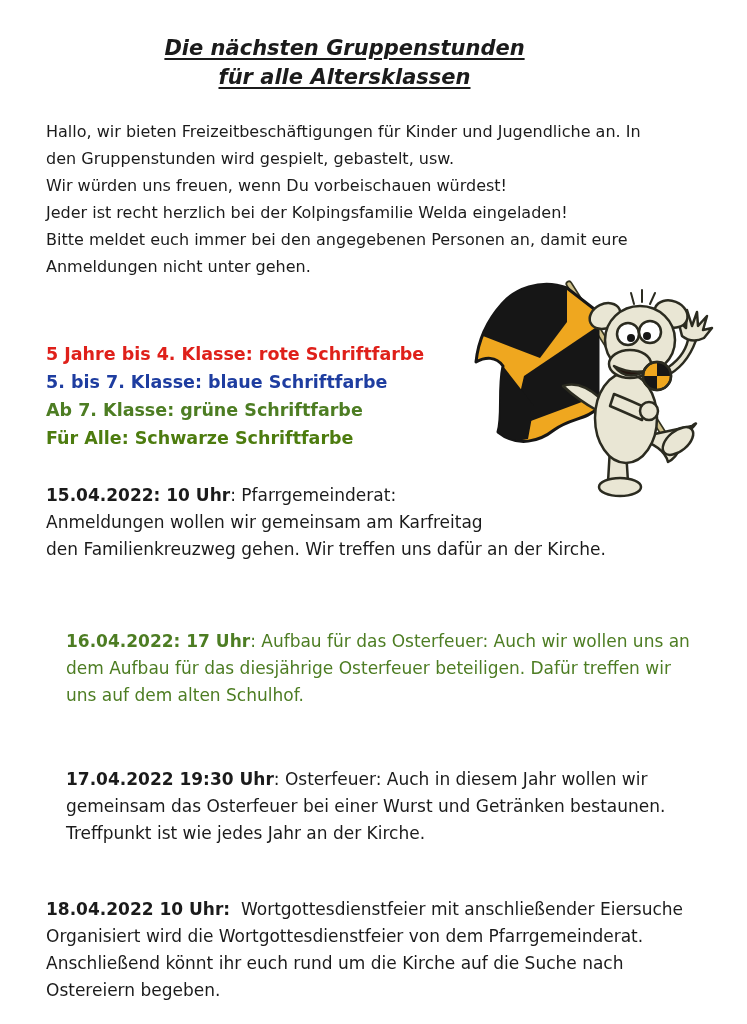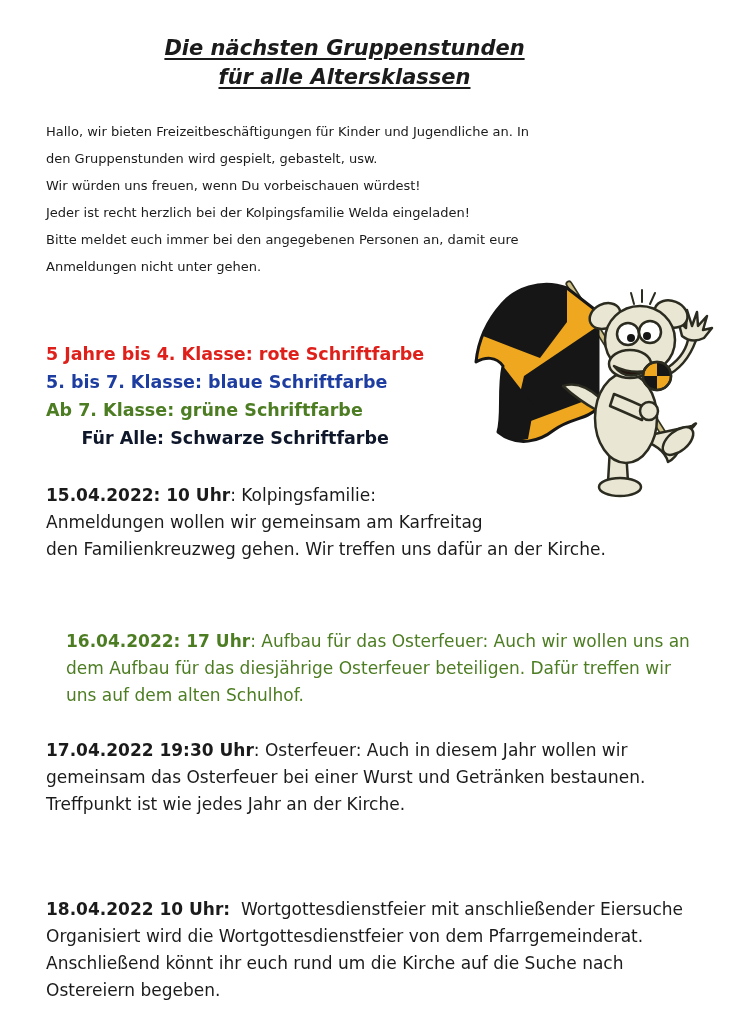--- a/index.html
+++ b/index.html
@@ -10,33 +10,33 @@
   }
   .page{position:relative;width:747px;height:1024px;background:#ffffff;}
 
   .title{
     position:absolute;left:0;top:20px;width:689px;
     text-align:center;font-size:21px;font-weight:bold;font-style:italic;
     line-height:29px;
   }
   .title .tline{display:block;text-decoration:underline;text-decoration-thickness:2px;text-underline-offset:3px;}
 
-  .intro{position:absolute;left:46px;top:118px;font-size:13px;line-height:27px;}
+  .intro{position:absolute;left:46px;top:118px;font-size:16px;line-height:27px;}
   .intro .iline{white-space:nowrap;}
 
   .legend{position:absolute;left:46px;top:340px;font-size:17.5px;font-weight:bold;line-height:28px;}
   .legend .lline{white-space:nowrap;}
 
   .event{position:absolute;left:46px;font-size:17px;line-height:27px;}
   .event .eline{white-space:nowrap;}
   .event .dt{font-weight:bold;}
   .event .rest{white-space:pre;}
   .ev0{top:482px;}
   .ev1{top:628px;margin-left:20px;}
-  .ev2{top:737px;}
+  .ev2{top:766px;margin-left:20px;}
   .ev3{top:896px;}
 
   .mascot{position:absolute;left:468px;top:278px;width:279px;height:234px;}
   .mascot svg{display:block;width:279px;height:234px;}
 </style>
 </head>
 <body>
 
 <div class="page">
 
@@ -51,21 +51,21 @@
     <div class="iline">Wir würden uns freuen, wenn Du vorbeischauen würdest!</div>
     <div class="iline">Jeder ist recht herzlich bei der Kolpingsfamilie Welda eingeladen!</div>
     <div class="iline">Bitte meldet euch immer bei den angegebenen Personen an, damit eure</div>
     <div class="iline">Anmeldungen nicht unter gehen.</div>
   </div>
 
   <div class="legend">
     <div class="lline" style="color: rgb(223, 32, 26);">5 Jahre bis 4. Klasse: rote Schriftfarbe</div>
     <div class="lline" style="color: rgb(30, 61, 160);">5. bis 7. Klasse: blaue Schriftfarbe</div>
     <div class="lline" style="color: rgb(77, 125, 35);">Ab 7. Klasse: grüne Schriftfarbe</div>
-    <div class="lline" style="color: #0f172a; text-align: center;">Für Alle: Schwarze Schriftfarbe</div>
+    <div class="lline" style="color: #4d7c0f;">Für Alle: Schwarze Schriftfarbe</div>
   </div>
 
   <div class="mascot">
     <svg viewBox="0 0 279 234" xmlns="http://www.w3.org/2000/svg">
 
       <g>
         <line x1="101" y1="6" x2="197" y2="158" stroke="#33321f" stroke-width="7" stroke-linecap="round"></line>
         <line x1="101" y1="6" x2="197" y2="158" stroke="#cfc08a" stroke-width="3.5" stroke-linecap="round" style="stroke: rgb(207, 192, 138);"></line>
       </g>
 
@@ -111,21 +111,21 @@
           <circle cx="189" cy="98" r="14" fill="#efa71f" style="fill: rgb(239, 167, 31);"></circle>
           <path d="M189,84 A14,14 0 0 1 203,98 L189,98 Z" fill="#161616" stroke="none"></path>
           <path d="M189,112 A14,14 0 0 1 175,98 L189,98 Z" fill="#161616" stroke="none"></path>
           <circle cx="189" cy="98" r="14" fill="none"></circle>
         </g>
       </g>
     </svg>
   </div>
 
   <div class="event ev0" style="color: rgb(27, 27, 27);">
-    <div class="eline"><span class="dt">15.04.2022: 10 Uhr</span><span class="rest">: Kolpingsfamilie:</span></div>
+    <div class="eline"><span class="dt">15.04.2022: 10 Uhr</span><span class="rest">: Pfarrgemeinderat:</span></div>
     <div class="eline">Anmeldungen wollen wir gemeinsam am Karfreitag</div>
     <div class="eline">den Familienkreuzweg gehen. Wir treffen uns dafür an der Kirche.</div>
   </div>
 
   <div class="event ev1" style="color: rgb(77, 125, 35);">
     <div class="eline"><span class="dt">16.04.2022: 17 Uhr</span><span class="rest">: Aufbau für das Osterfeuer: Auch wir wollen uns an</span></div>
     <div class="eline">dem Aufbau für das diesjährige Osterfeuer beteiligen. Dafür treffen wir</div>
     <div class="eline">uns auf dem alten Schulhof.</div>
   </div>
 

